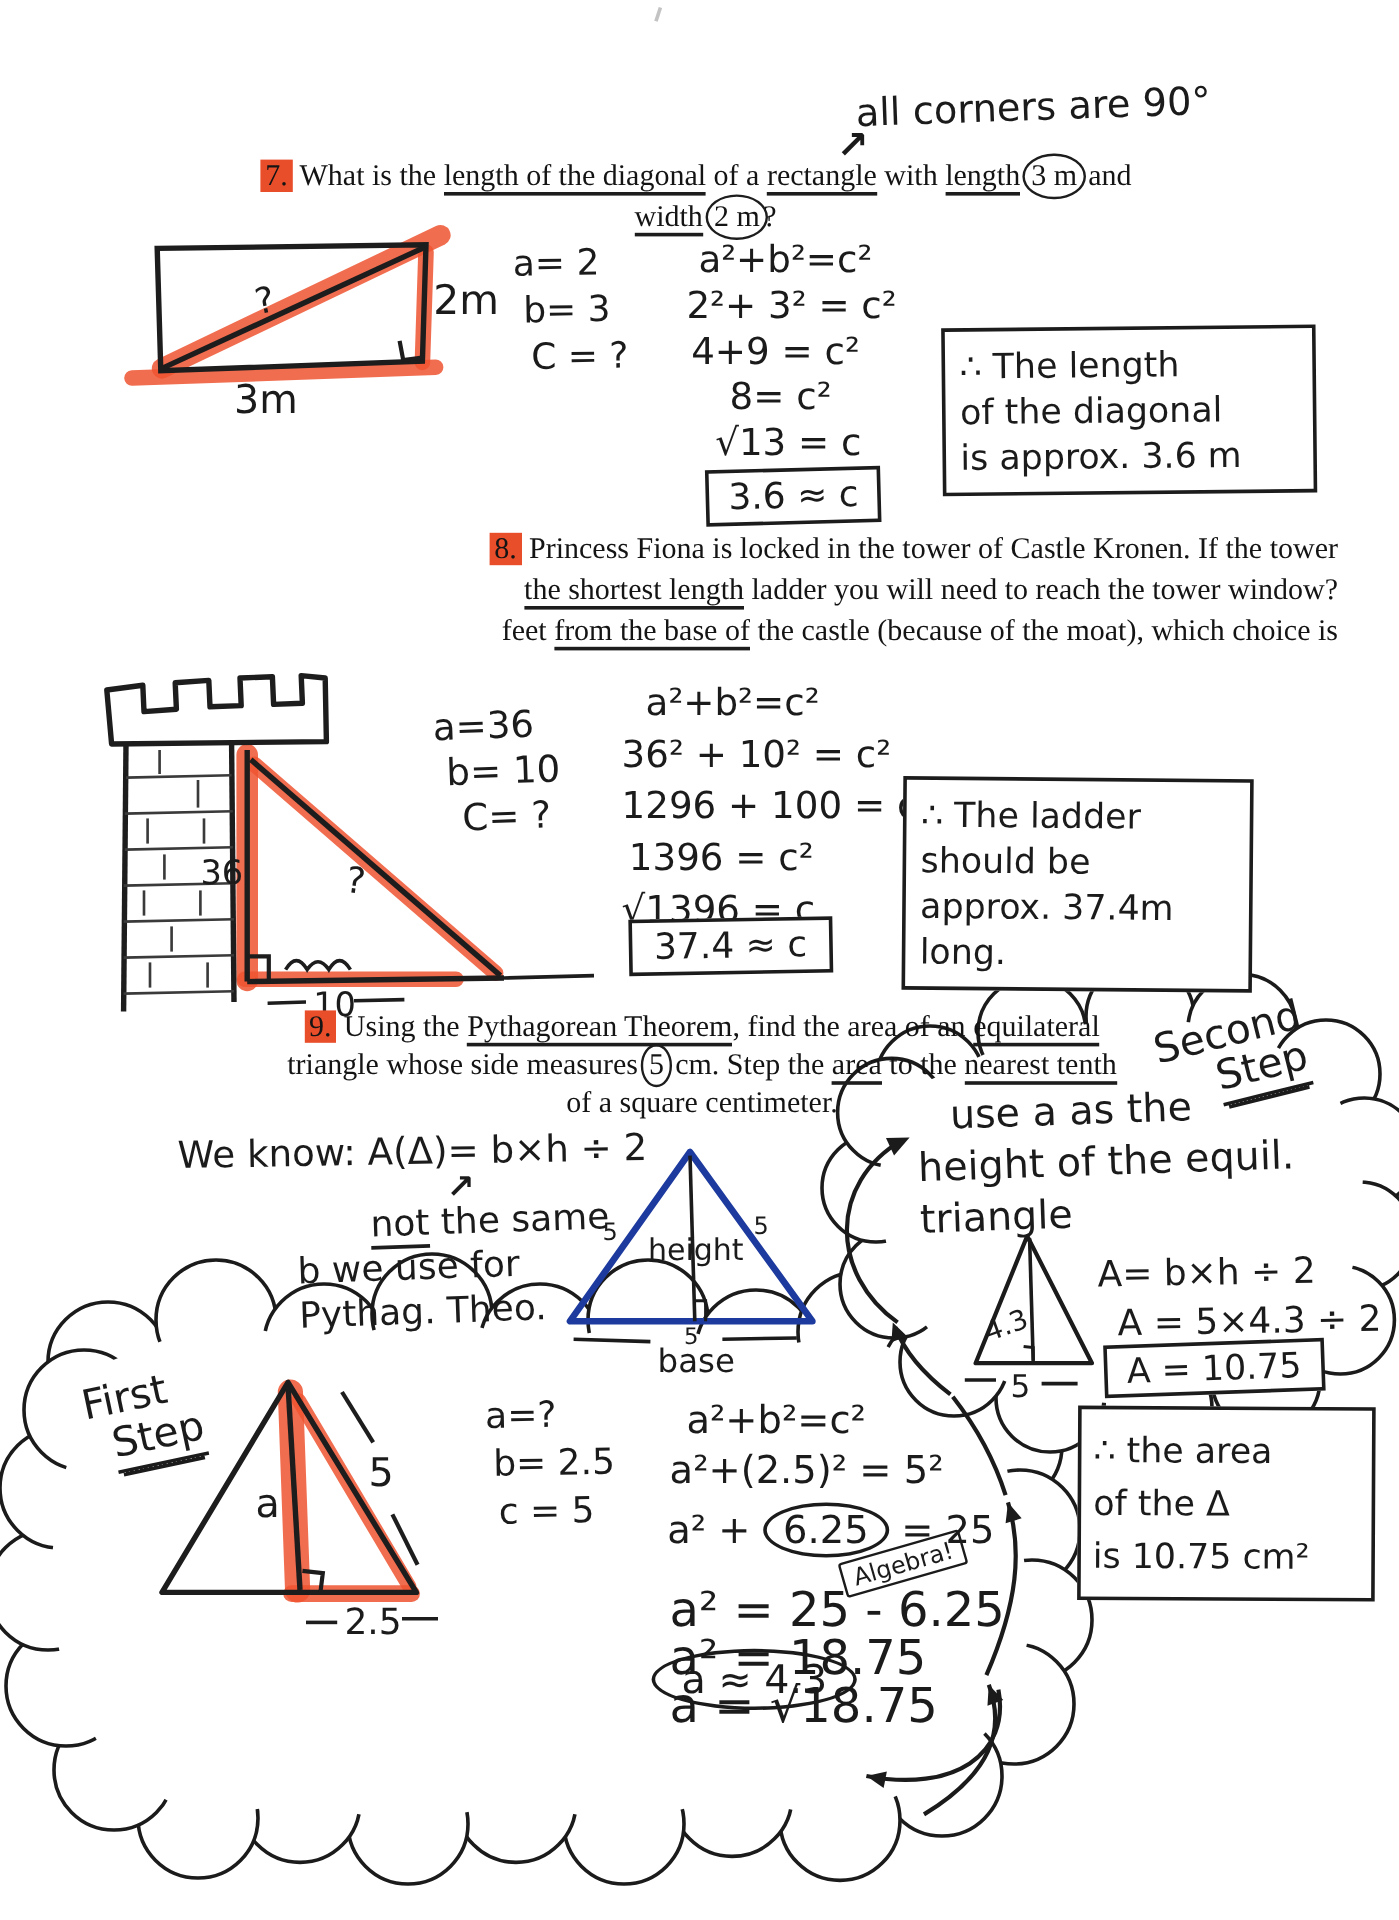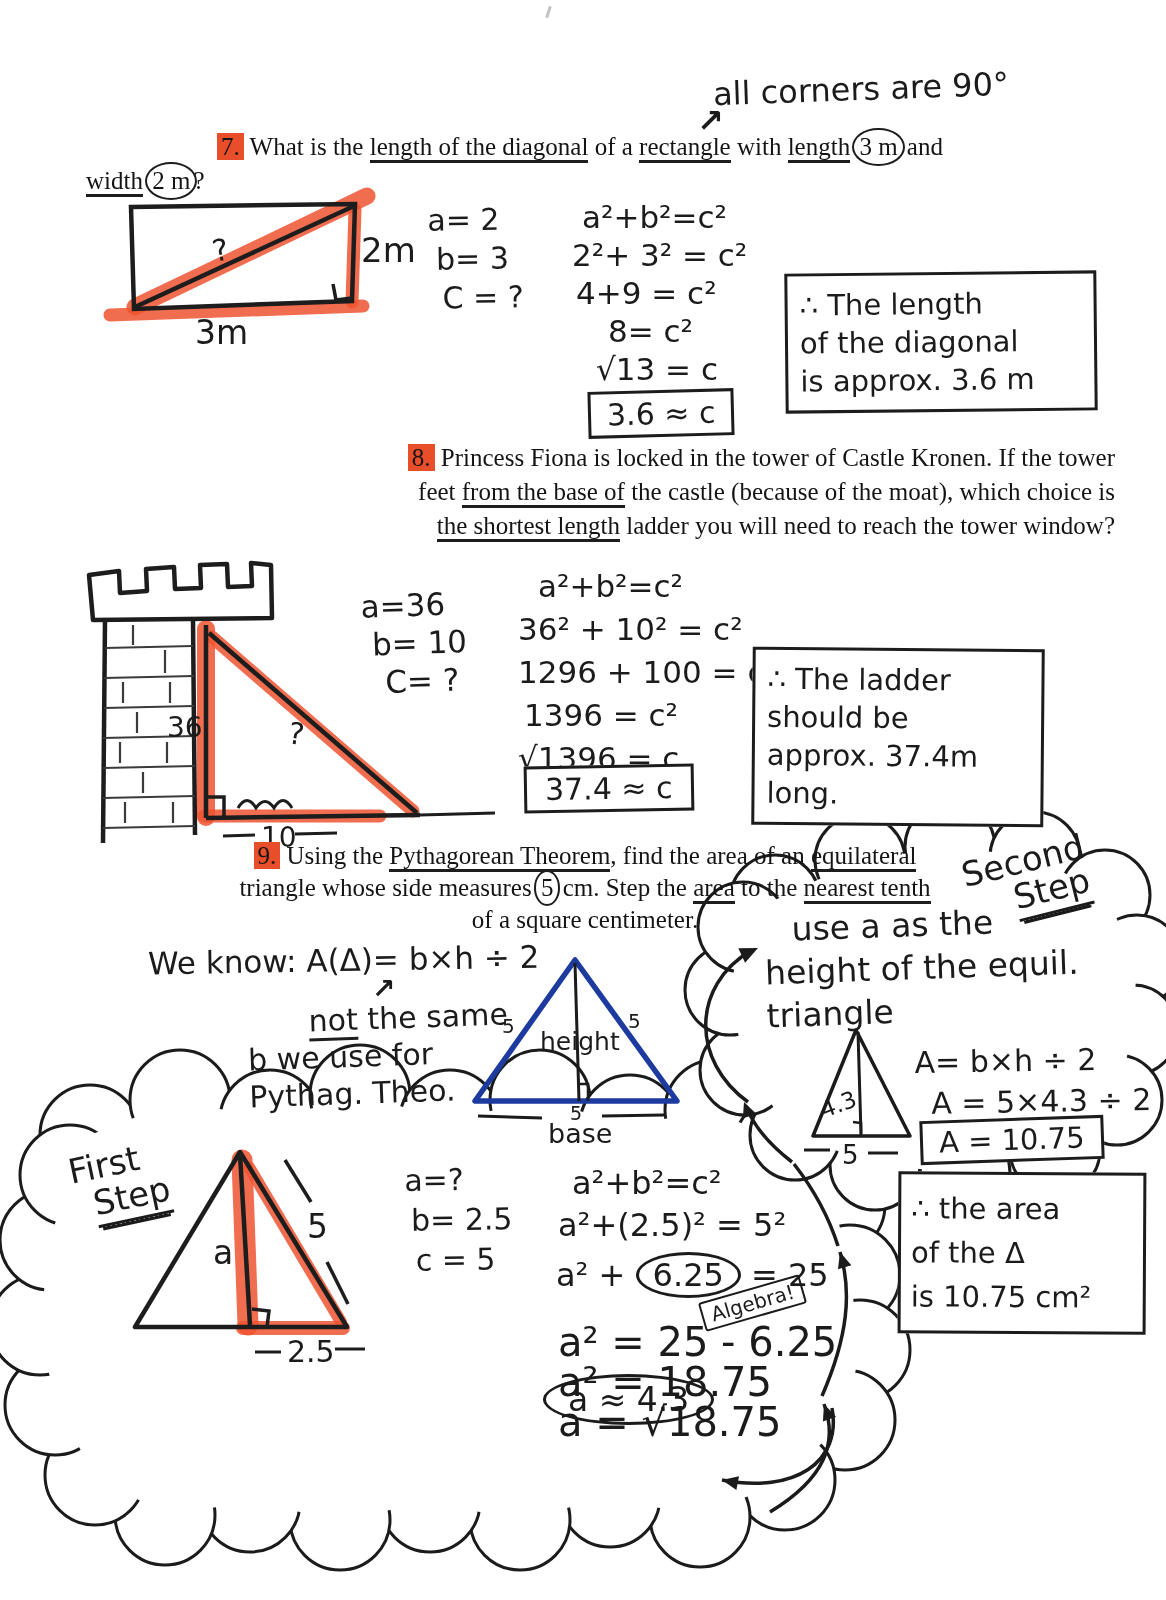--- a/index.html
+++ b/index.html
@@ -99,21 +99,21 @@
 
   <div class="abs hw" style="left:713px;top:70px;font-size:32px;transform:rotate(-2deg)">all corners are 90°</div>
   <div class="abs hw" style="left:697px;top:102px;font-size:32px;font-weight:bold">↗</div>
 
   <div class="abs printed" style="left:90px;top:130px;width:980px;text-align:center">
     <span class="pbadge">7.</span>
     <span>What is the </span><span class="pu">length of the diagonal</span><span> of a </span><span class="pu">rectangle</span><span> with </span><span class="pu">length</span>
     <span class="pc">3 m</span>
     <span>and</span>
   </div>
-  <div class="abs printed" style="left:86px;top:164px;width:980px;">
+  <div class="abs printed" style="left:98px;top:164px;width:980px;text-align:center">
     <span class="pu">width</span>
     <span class="pc">2 m</span><span>?</span>
   </div>
 
   <svg style="left:95px;top:182px" width="340" height="185">
     <g stroke="#ef5430" stroke-opacity="0.85" stroke-linecap="round">
       <line x1="40" y1="125" x2="272" y2="14" stroke-width="17"></line>
       <line x1="15" y1="133" x2="268" y2="124" stroke-width="13"></line>
       <line x1="260" y1="28" x2="257" y2="120" stroke-width="13"></line>
     </g>
@@ -147,24 +147,24 @@
     <div>of the diagonal</div>
     <div>is approx. 3.6 m</div>
   </div>
 
   <div class="abs printed" style="left:55px;top:441px;width:1060px;text-align:right;line-height:34px">
     <div>
       <span class="pbadge">8.</span>
       <span>Princess Fiona is locked in the tower of Castle Kronen.  If the tower</span>
     </div>
     <div>
+      <span class="pu">the shortest length</span><span> ladder you will need to reach the tower window?</span>
+    </div>
+    <div>
       <span>feet </span><span class="pu">from the base of</span><span> the castle (because of the moat), which choice is</span>
-    </div>
-    <div>
-      <span class="pu">the shortest length</span><span> ladder you will need to reach the tower window?</span>
     </div>
   </div>
 
   <svg style="left:75px;top:545px" width="440" height="310">
     <g stroke="#ef5430" stroke-opacity="0.85" stroke-linecap="round">
       <line x1="131" y1="84" x2="131" y2="272" stroke-width="18"></line>
       <line x1="137" y1="92" x2="338" y2="266" stroke-width="13"></line>
       <line x1="129" y1="271" x2="305" y2="271" stroke-width="13"></line>
     </g>
     <g stroke="#1d1d1d" fill="none" stroke-width="4.5" stroke-linejoin="round">

